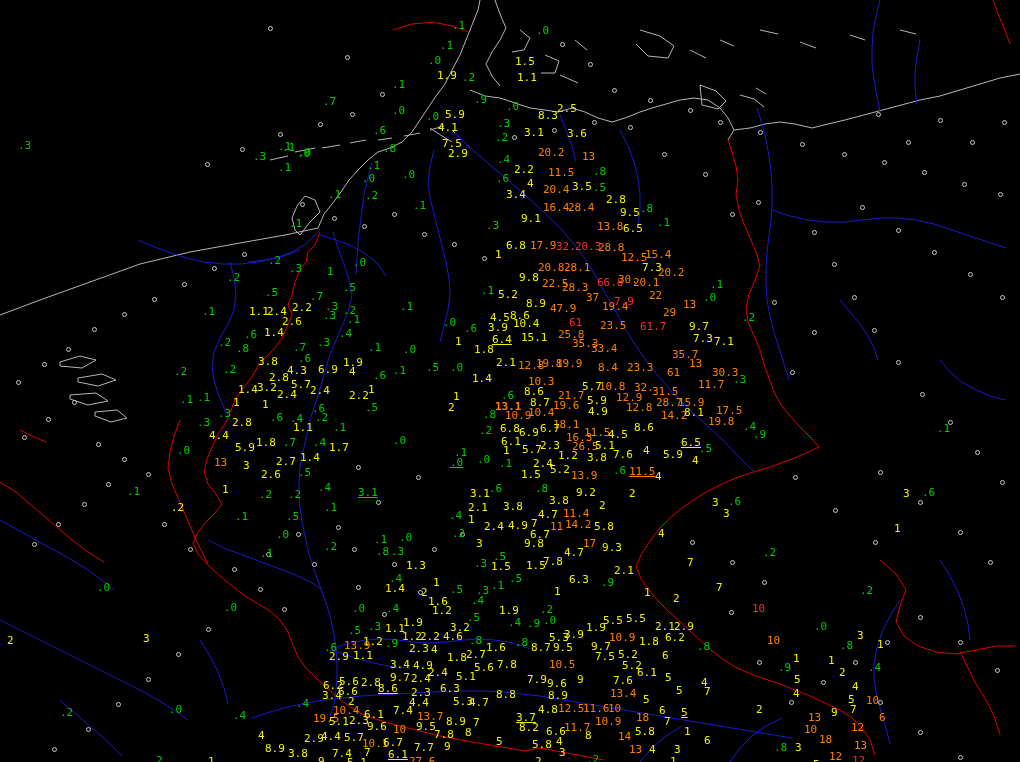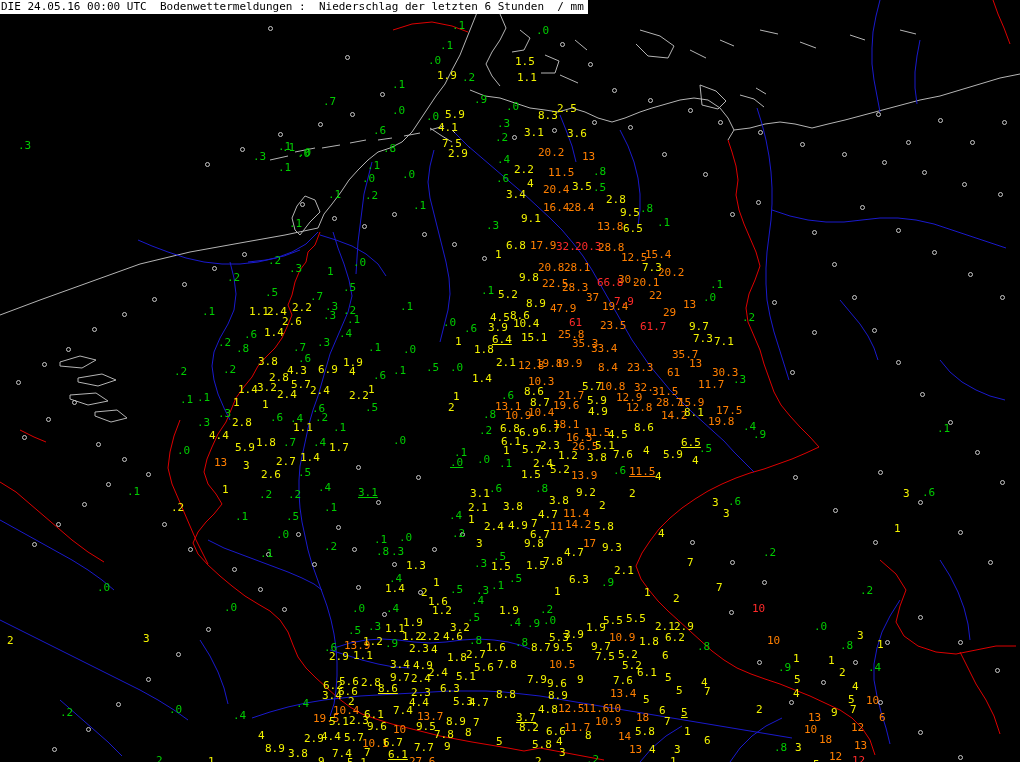--- a/index.html
+++ b/index.html
@@ -77,21 +77,20 @@
       <path class="river" d="M900,600 L890,616 882,632 877,648 874,664 874,680 877,696 881,712 886,728 890,744 M940,560 L950,576 958,592 964,608 968,624 970,640"></path>
       <path class="river" d="M320,235 L336,240 352,246 366,254 378,264 386,276 M300,250 L284,256 266,260 248,262"></path>
       <path class="river" d="M0,520 L18,530 36,540 54,550 72,560 88,570 102,580 114,590 M0,620 L20,630 40,640 60,650 80,660 100,670 120,680 140,690 158,700 174,710 188,720"></path>
       <path class="river" d="M60,700 L76,714 92,728 108,742 122,756 M200,640 L210,656 218,672 224,688 228,704"></path>
       <path class="river" d="M620,130 L628,146 634,162 638,178 640,194 640,210 638,226 M560,115 L566,130 572,146 576,162"></path>
       <path class="river" d="M724,441 L734,452 744,462 754,472"></path>
       <path class="river" d="M640,762 L652,748 666,736 682,726 M730,762 L740,748 752,736 766,726 782,718"></path>
     </g>
   </svg>
 
-  <div id="header">DIE 24.05.16 00:00 UTC  Bodenwettermeldungen :  Niederschlag der letzten 6 Stunden  / mm</div>
   <div id="stations">
       <span class="st g" style="left: 452px; top: 20px;">.1</span>
       <span class="st g" style="left: 440px; top: 40px;">.1</span>
       <span class="st g" style="left: 428px; top: 55px;">.0</span>
       <span class="st g" style="left: 536px; top: 25px;">.0</span>
       <span class="st y" style="left: 515px; top: 56px;">1.5</span>
       <span class="st y" style="left: 517px; top: 72px;">1.1</span>
       <span class="st y" style="left: 437px; top: 70px;">1.9</span>
       <span class="st g" style="left: 462px; top: 72px;">.2</span>
       <span class="st g" style="left: 392px; top: 79px;">.1</span>
@@ -226,21 +225,21 @@
       <span class="st y" style="left: 524px; top: 386px;">8.6</span>
       <span class="st g" style="left: 501px; top: 390px;">.6</span>
       <span class="st y" style="left: 582px; top: 381px;">5.7</span>
       <span class="st o" style="left: 599px; top: 381px;">10.8</span>
       <span class="st o" style="left: 558px; top: 390px;">21.7</span>
       <span class="st o" style="left: 616px; top: 392px;">12.9</span>
       <span class="st y" style="left: 530px; top: 397px;">8.7</span>
       <span class="st o" style="left: 553px; top: 400px;">19.6</span>
       <span class="st y" style="left: 587px; top: 395px;">5.9</span>
       <span class="st o" style="left: 626px; top: 402px;">12.8</span>
-      <span class="st o" style="left: 495px; top: 401px;">13.1</span>
+      <span class="st o" style="left: 495px; top: 401px; font-weight: bold;">13.1</span>
       <span class="st y" style="left: 588px; top: 406px;">4.9</span>
       <span class="st o" style="left: 505px; top: 410px;">10.9</span>
       <span class="st o" style="left: 528px; top: 407px;">10.4</span>
       <span class="st y" style="left: 453px; top: 391px;">1</span>
       <span class="st y" style="left: 448px; top: 402px;">2</span>
       <span class="st g" style="left: 483px; top: 409px;">.8</span>
       <span class="st o" style="left: 553px; top: 419px;">18.1</span>
       <span class="st y" style="left: 540px; top: 423px;">6.7</span>
       <span class="st y" style="left: 500px; top: 423px;">6.8</span>
       <span class="st g" style="left: 479px; top: 425px;">.2</span>

